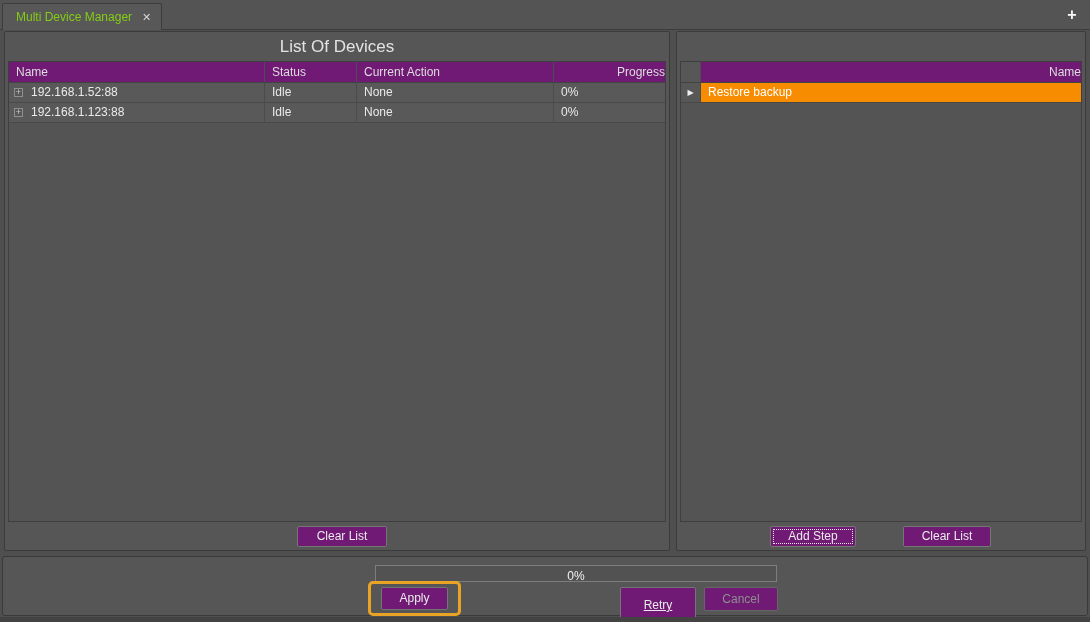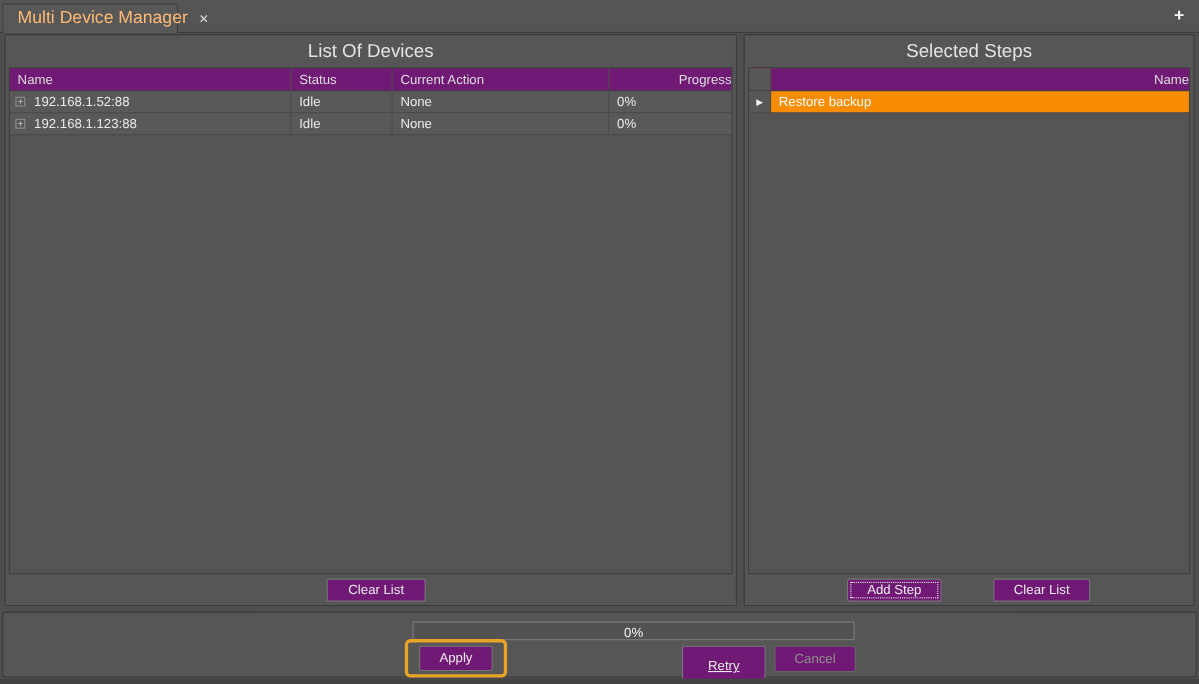--- a/index.html
+++ b/index.html
@@ -4,21 +4,21 @@
 <style>
   html,body{margin:0;padding:0;background:#2b2b2b;}
   *{box-sizing:border-box;font-family:"Liberation Sans","DejaVu Sans",sans-serif;}
   .app{position:relative;width:1090px;height:622px;background:#4f4f4f;overflow:hidden;}
 
   
   .tabbar{position:absolute;left:0;top:0;width:1090px;height:30px;background:#545454;border-bottom:1px solid #3c3c3c;}
   .tab{position:absolute;left:2px;top:3px;width:160px;height:27px;background:#585858;
        border:1px solid #3c3c3c;border-bottom:none;border-radius:2px 2px 0 0;
        display:flex;align-items:center;padding:0 10px 0 13px;}
-  .tab-label{font-size:16px;color:#fdba74;flex:1;white-space:nowrap;}
+  .tab-label{font-size:12px;color:#84cc16;flex:1;white-space:nowrap;}
   .tab-close{font-size:11px;font-weight:bold;color:#d6d6d6;margin-left:10px;cursor:pointer;}
   .newtab{position:absolute;right:8px;top:5px;width:20px;height:20px;display:flex;align-items:center;justify-content:center;}
   .newtab span{color:#fafafa;font-size:16px;font-weight:bold;line-height:1;}
 
   
   .panel{position:absolute;top:31px;height:520px;background:#565656;border:1px solid #3b3b3b;border-radius:2px;}
   .panel-left{left:4px;width:666px;}
   .panel-right{left:676px;width:410px;}
   .panel-title{position:absolute;top:0;left:0;right:0;height:28px;margin:0;
                font-size:17px;font-weight:400;color:#e3e3e3;text-align:center;line-height:29px;}
@@ -107,21 +107,20 @@
         <div class="td">0%</div>
       </div>
     </div>
 
     <div class="panel-btn-row">
       <button class="btn clear-left">Clear List</button>
     </div>
   </section>
 
   <section class="panel panel-right">
-    <h2 class="panel-title">Selected Steps</h2>
 
     <div class="table">
       <div class="thead right-cols">
         <div class="th gutter"></div>
         <div class="th">Name</div>
       </div>
 
       <div class="tr right-cols selected">
         <div class="gutter">
           <span class="row-pointer">▶</span>

